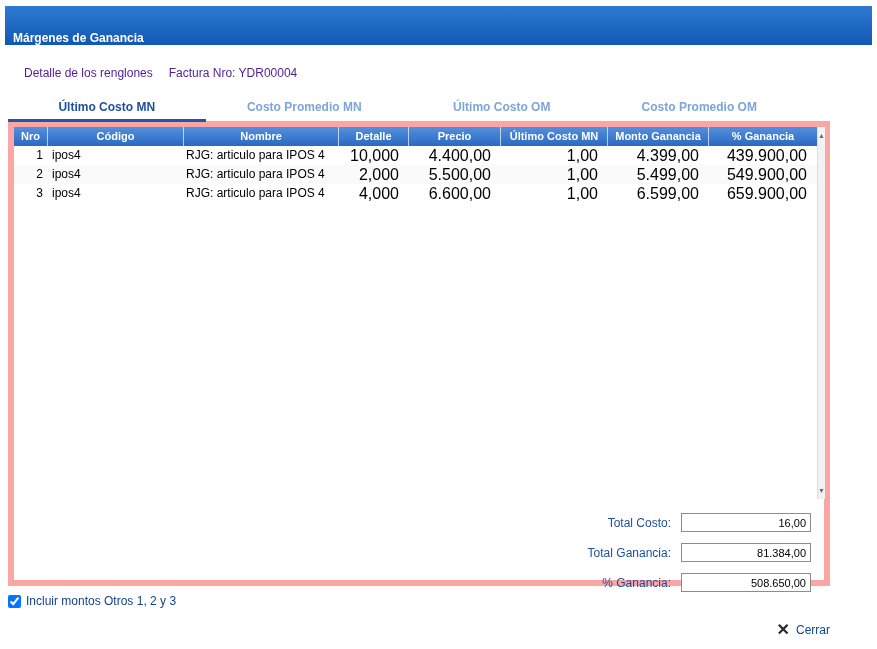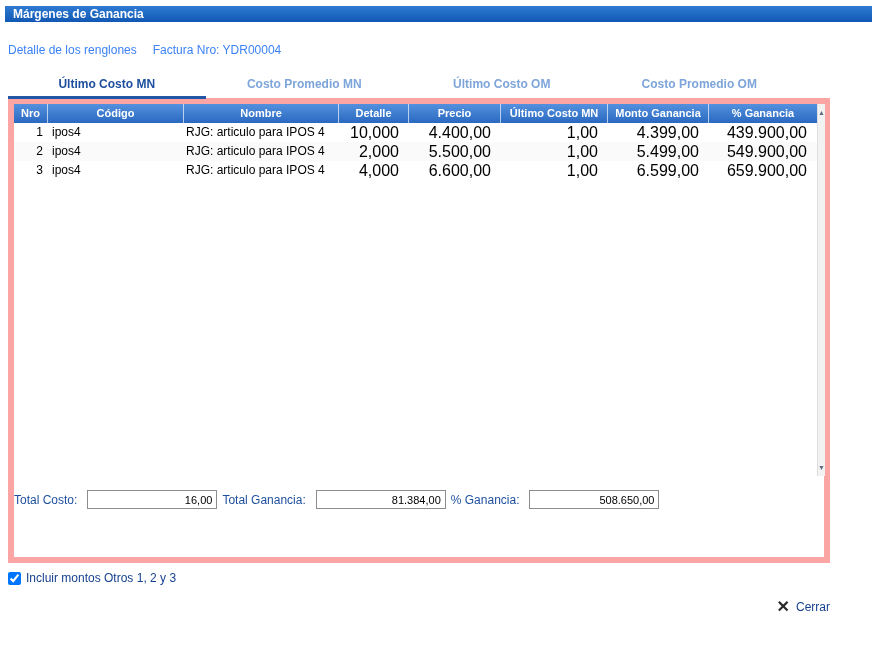--- a/index.html
+++ b/index.html
@@ -5,30 +5,30 @@
   * { box-sizing: border-box; margin: 0; padding: 0; }
   html, body { background: #ffffff; }
   body {
     width: 877px; height: 649px;
     font-family: "Liberation Sans", sans-serif;
     overflow: hidden;
   }
 
   
   .titlebar {
-    margin: 6px 5px 16px 5px; height: 16px;
+    margin: 6px 5px 16px 5px; height: 39px;
     background: linear-gradient(180deg, #2e7ad2 0%, #1058b4 100%);
-    display: flex; align-items: center; padding-left: 8px;
+    display: flex; align-items: flex-end; padding-left: 8px;
   }
   .titlebar .t { color: #ffffff; font-size: 12px; font-weight: bold; }
 
   
   .subheader {
-    margin: 21px 0 0 8px; display: flex; gap: 16px; align-items: baseline;
-    font-size: 12px; color: #3b82f6;
+    margin: 21px 0 0 24px; display: flex; gap: 16px; align-items: baseline;
+    font-size: 12px; color: #4c1d95;
   }
 
   
   .tabs {
     display: flex; margin: 17px 0 -1px 8px; width: 790px;
     position: relative; z-index: 2;
   }
   .tab {
     flex: 1; text-align: center; font-size: 12px; font-weight: bold;
     color: #7da5d9; padding: 3px 0 5px; cursor: pointer;
@@ -80,22 +80,22 @@
     display: flex; flex-direction: column;
   }
   .sarrow {
     height: 17px; display: flex; align-items: center; justify-content: center;
     font-size: 7px; color: #5d6e80; cursor: pointer; background: #f2f2f2;
   }
   .strack { flex: 1; background: #f2f2f2; }
 
   
   .totals {
-    padding: 14px 13px 0 0; display: flex; flex-direction: row;
-    gap: 5px; 
+    padding: 14px 13px 0 0; display: flex; flex-direction: column;
+    gap: 11px; align-items: flex-end;
   }
   .trow { display: flex; align-items: center; gap: 10px; }
   .tlabel { color: #1d4f9e; font-size: 12px; }
   .tfield {
     width: 130px; height: 19px; border: 1px solid #8c8c8c;
     font-size: 11px; text-align: right; padding-right: 4px;
     font-family: "Liberation Sans", sans-serif; background: #ffffff;
   }
 
   

